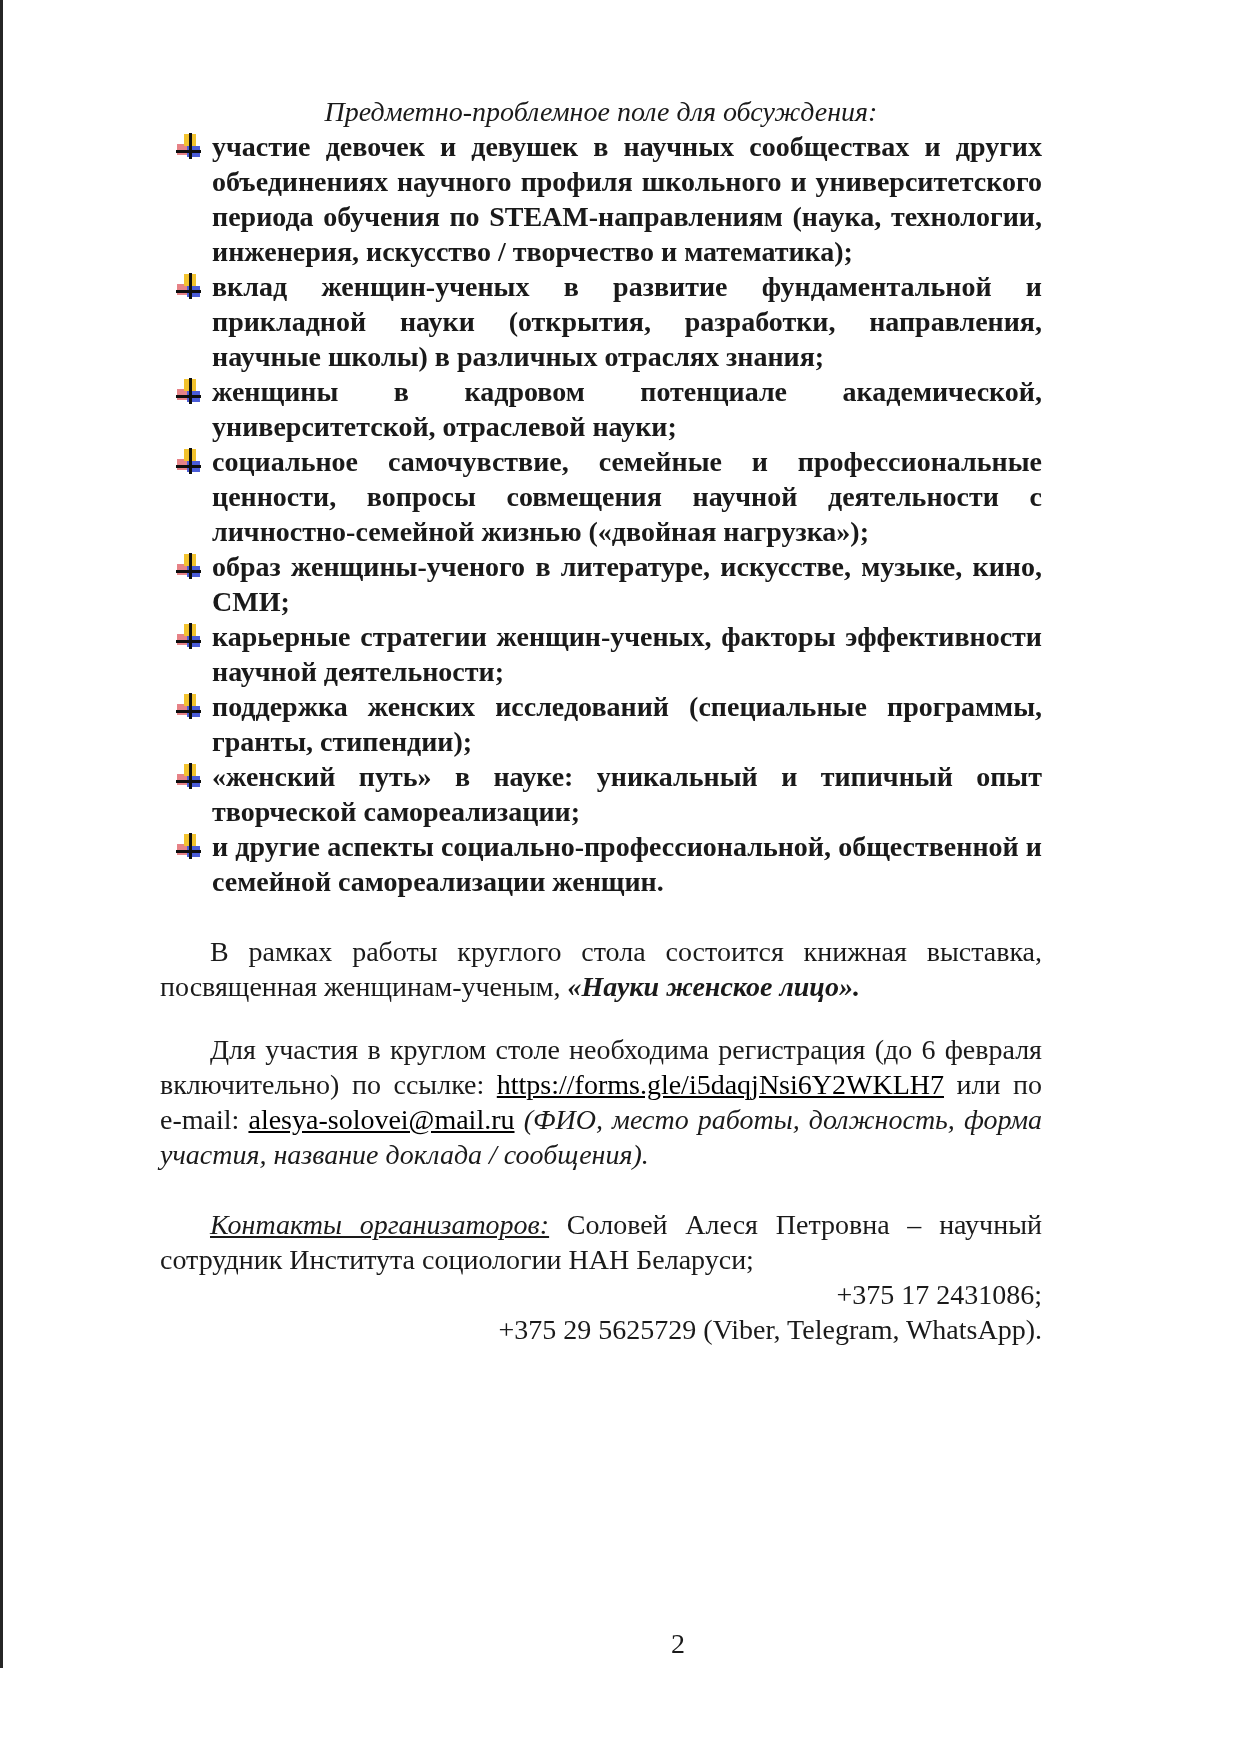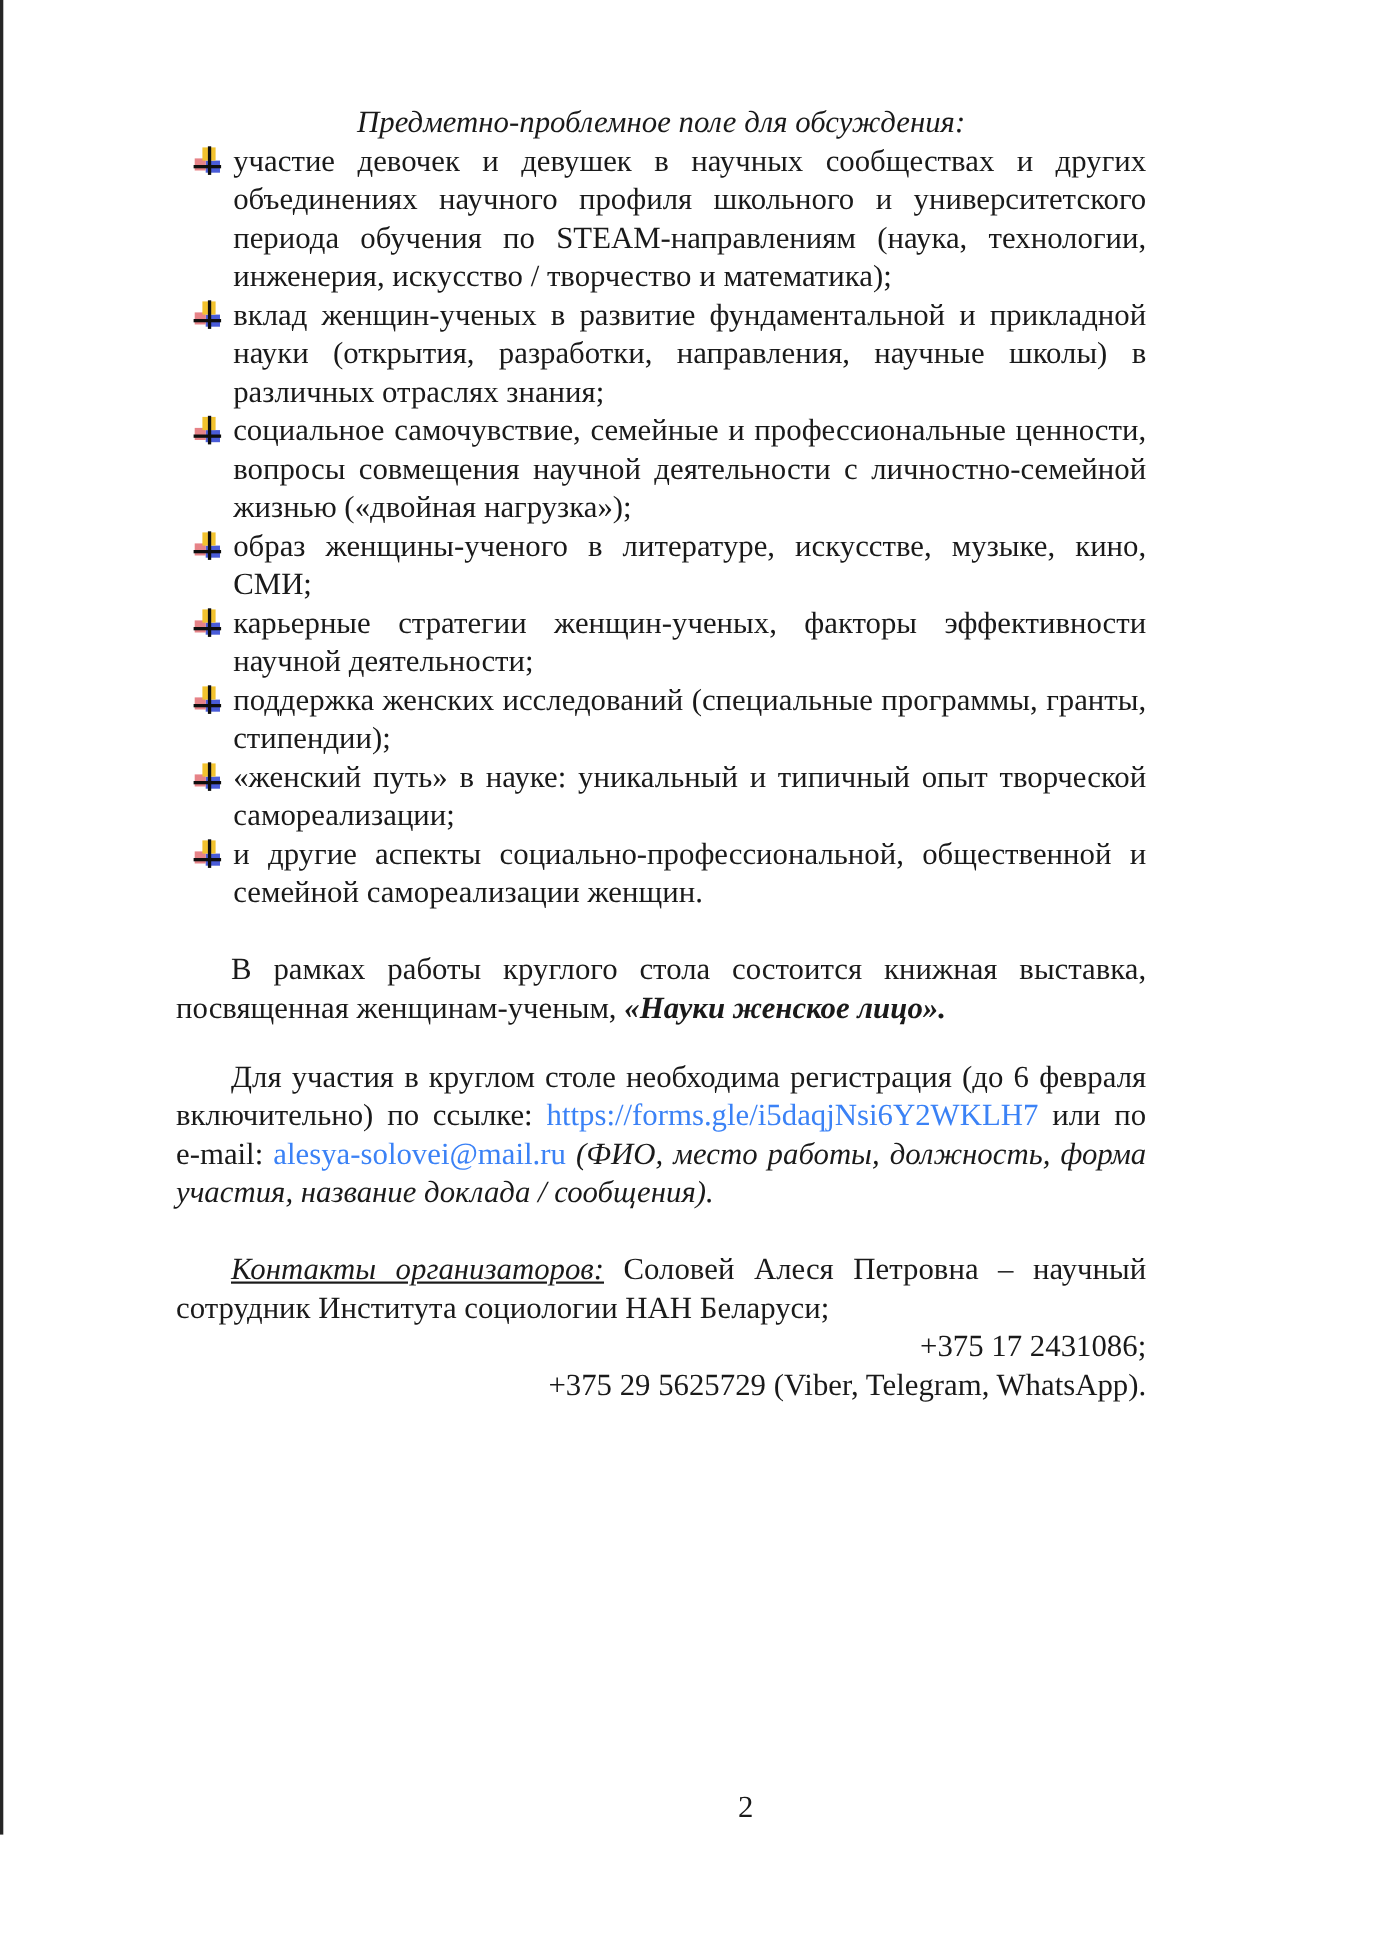--- a/index.html
+++ b/index.html
@@ -29,20 +29,21 @@
   }
   .doc-title {
     font-style:italic;
     text-align:center;
     font-weight:normal;
     font-size:28px;
   }
   .bullet-list {
     list-style:none;
     text-align:justify;
+    font-weight:bold;
   }
   .bullet-item {
     position:relative;
     padding-left:52px;
   }
   .bullet-icon {
     position:absolute;
     left:16px; top:4px;
     width:26px; height:27px;
     background:
@@ -55,21 +56,22 @@
   .para-block { margin-top:35px; }
   .para {
     text-align:justify;
     text-indent:50px;
     margin-top:28px;
   }
   .phone-line { text-indent:50px; text-align:right; }
   .bold-italic { font-weight:bold; font-style:italic; }
   .italic { font-style:italic; }
   .link {
-    color:#3b82f6;
+    color:#000000;
+    text-decoration:underline;
     cursor:pointer;
   }
   .contacts-label {
     font-style:italic;
     text-decoration:underline;
   }
   .page-number {
     position:absolute;
     left:628px; top:1628px;
     width:100px;
@@ -88,20 +90,24 @@
     <div class="doc-title">Предметно-проблемное поле для обсуждения:</div>
 
     <ul class="bullet-list">
       <li class="bullet-item">
         <span class="bullet-icon"></span>
         <span>участие девочек и девушек в научных сообществах и других объединениях научного профиля школьного и университетского периода обучения по STEAM-направлениям (наука, технологии, инженерия, искусство / творчество и математика);</span>
       </li>
       <li class="bullet-item">
         <span class="bullet-icon"></span>
         <span>вклад женщин-ученых в развитие фундаментальной и прикладной науки (открытия, разработки, направления, научные школы) в различных отраслях знания;</span>
+      </li>
+      <li class="bullet-item">
+        <span class="bullet-icon"></span>
+        <span>женщины в кадровом потенциале академической, университетской, отраслевой науки;</span>
       </li>
       <li class="bullet-item">
         <span class="bullet-icon"></span>
         <span>социальное самочувствие, семейные и профессиональные ценности, вопросы совмещения научной деятельности с личностно-семейной жизнью («двойная нагрузка»);</span>
       </li>
       <li class="bullet-item">
         <span class="bullet-icon"></span>
         <span>образ женщины-ученого в литературе, искусстве, музыке, кино, СМИ;</span>
       </li>
       <li class="bullet-item">

